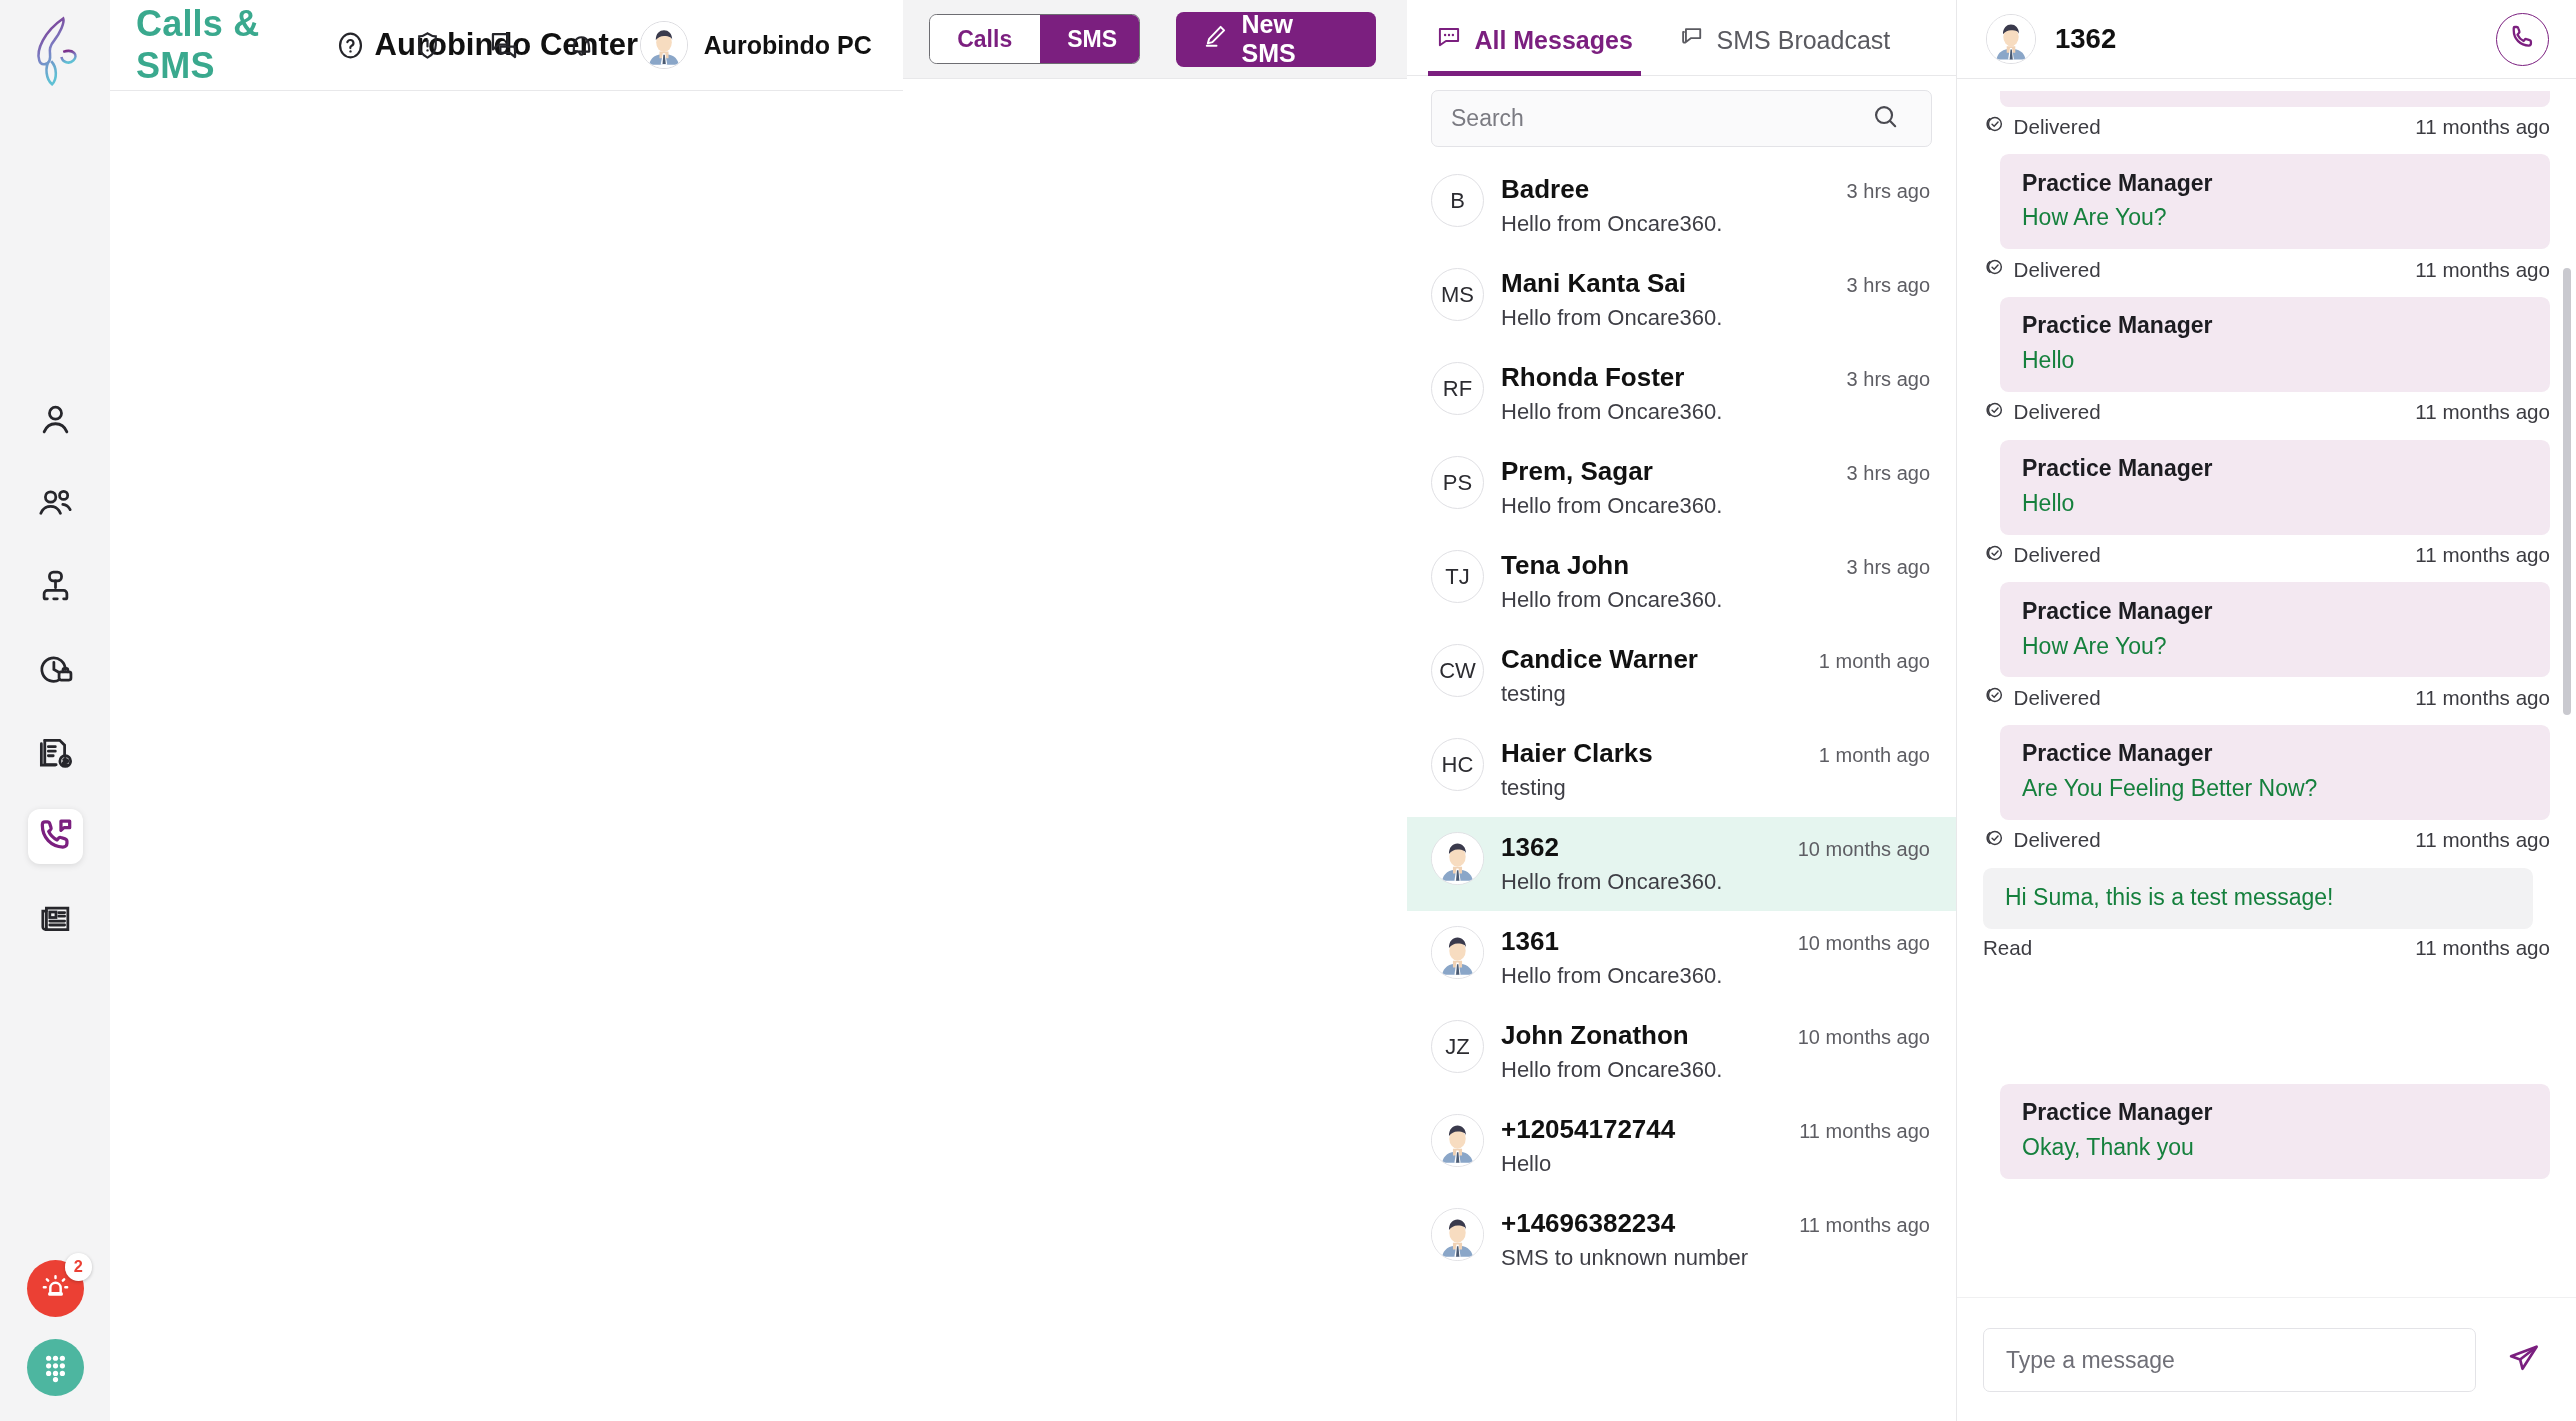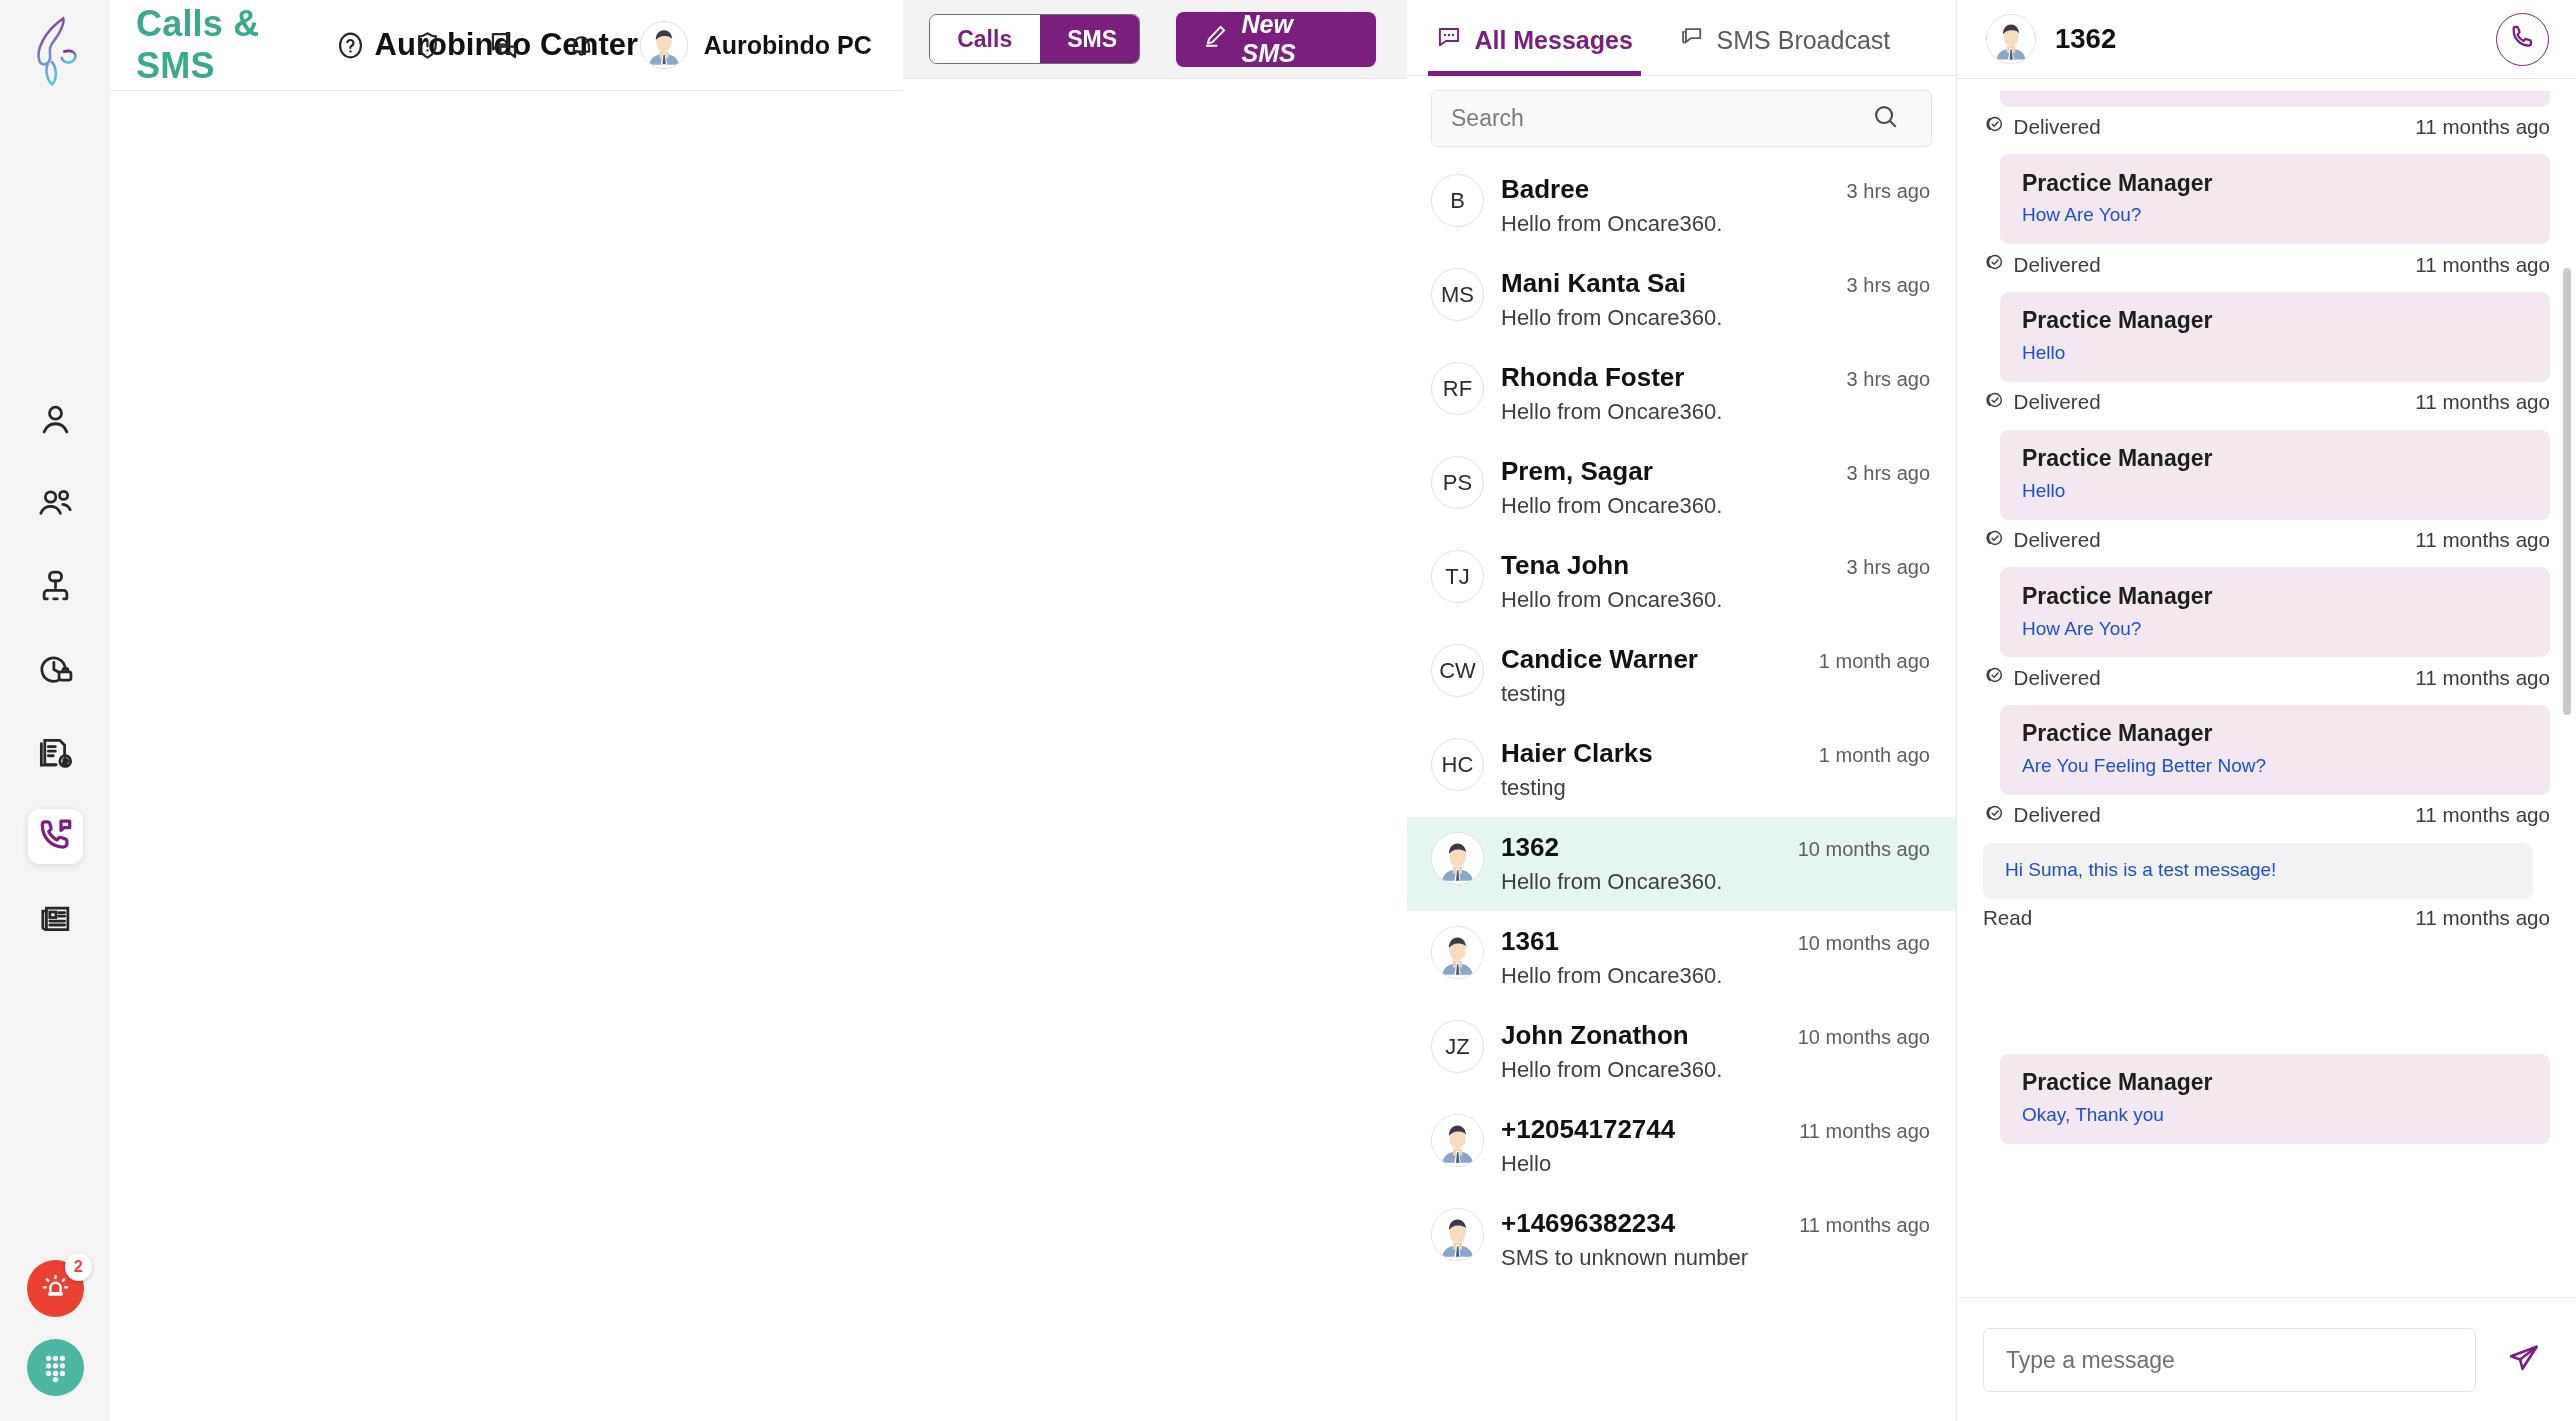--- a/index.html
+++ b/index.html
@@ -65,21 +65,21 @@
   }
   .seg { display: flex; border: 0.9px solid #6d6d72; border-radius: 7.7px; overflow: hidden; height: 50px; }
   .seg-btn {
     padding: 0 27.5px; display: flex; align-items: center; justify-content: center;
     font-size: 23px; font-weight: 700; cursor: pointer; background: #ffffff; color: #7b1f7f;
   }
   .seg-btn.active { background: #7b1f7f; color: #ffffff; }
   .new-sms {
     margin-left: auto; height: 55px; background: #7b1f7f; color: #fff;
     border-radius: 7.7px; display: flex; align-items: center; gap: 13.7px;
-    padding: 0 26px; font-size: 25px; font-weight: 700; cursor: pointer; font-style: italic;
+    padding: 0 26px; font-size: 25px; font-weight: 700; cursor: pointer;
   }
 
   
   .body { flex: 1; display: flex; min-height: 0; background:#f3f3f4; }
 
   .listpane {
     width: 550px; min-width: 550px; background: #ffffff;
     display: flex; flex-direction: column; border-right: 0.9px solid #e8e8ea; min-height: 0;
   }
   .list-tabs { display: flex; padding: 0 26px; gap: 39px; border-bottom: 0.9px solid #e8e8ea; }
@@ -128,21 +128,21 @@
     border: 1.7px solid #7b1f7f; display: flex; align-items: center; justify-content: center; cursor: pointer; }
 
   .msgs { flex: 1; overflow: hidden; padding: 12px 26px 0 26px; position: relative; }
   .msg { display: flex; flex-direction: column; margin-bottom: 10.3px; }
   .msg.out { align-items: flex-end; }
   .msg.in  { align-items: flex-start; }
   .bubble { border-radius: 8.6px; padding: 15.5px 22px 17px; max-width: 550px; min-width: 550px; }
   .msg.out .bubble { background: #f3e8f1; }
   .msg.in  .bubble { background: #f2f2f3; min-width: 550px; }
   .bubble-sender { font-size: 23px; font-weight: 700; color: #1d1d22; margin-bottom: 6.9px; }
-  .bubble-text { font-size: 19px; color: #1d4ed8; line-height: 1.25; }
+  .bubble-text { font-size: 23px; color: #15803d; line-height: 1.25; }
   .meta { display: flex; align-items: center; width: 567px; margin: 6.9px 0 3.4px; }
   .meta-status { display: flex; align-items: center; gap: 8.6px; font-size: 20.6px; color: #3c3c42; }
   .meta-time { margin-left: auto; font-size: 20.6px; color: #3c3c42; }
   .msg-gap { height: 110px; }
 
   .composer { height: 125px; background: #fff; display: flex; align-items: center;
     padding: 0 26px; gap: 22px; border-top: 0.9px solid #f0f0f1; }
   .composer-input {
     flex: 1; height: 64px; border: 0.9px solid #e3e3e7; border-radius: 6.9px;
     display: flex; align-items: center; padding: 0 22px;

